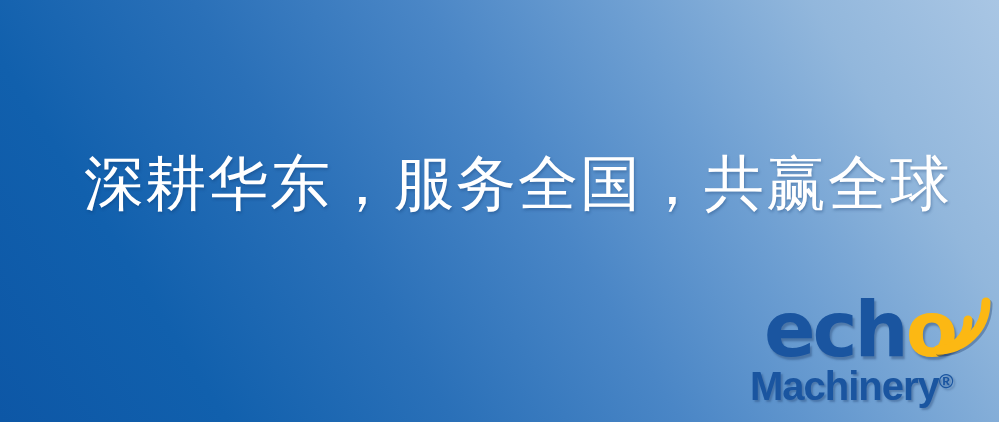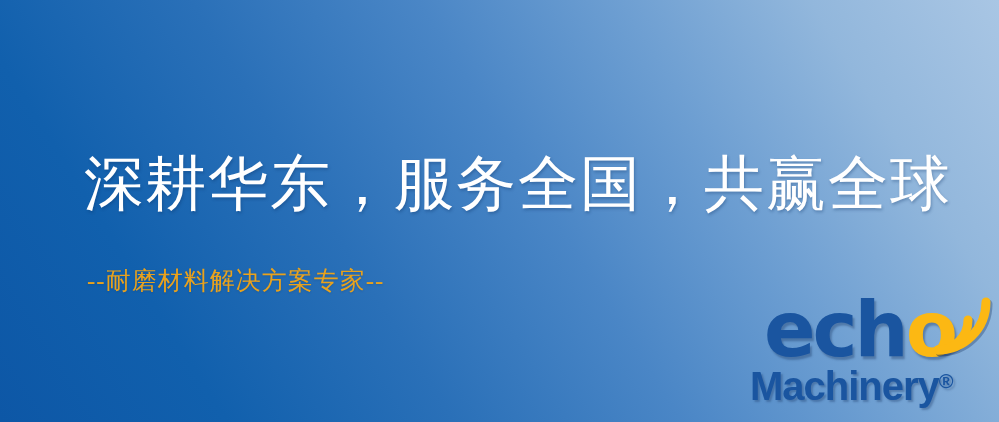--- a/index.html
+++ b/index.html
@@ -103,21 +103,20 @@
     height: 64px;
   }
 </style>
 </head>
 <body>
 
 <div id="banner">
 
   <div id="headline">深耕华东，服务全国，共赢全球</div>
 
-  <div id="subtitle">--耐磨材料解决方案专家--</div>
 
   <div id="logo">
 
     <div id="logo-wordmark"><span>ech</span><span class="echo-o">o</span></div>
 
     <svg id="logo-waves" viewBox="0 0 64 64">
       <g fill="none" stroke="#fcb813" stroke-linecap="round">
         <path d="M 8 56 A 48 48 0 0 0 56 8" stroke-width="9" transform="translate(2,2)" stroke="rgba(25,55,100,0.35)"></path>
         <path d="M 8 56 A 30 30 0 0 0 38 26" stroke-width="9" transform="translate(2,2)" stroke="rgba(25,55,100,0.35)"></path>
         <path d="M 8 56 A 48 48 0 0 0 56 8" stroke-width="9"></path>

